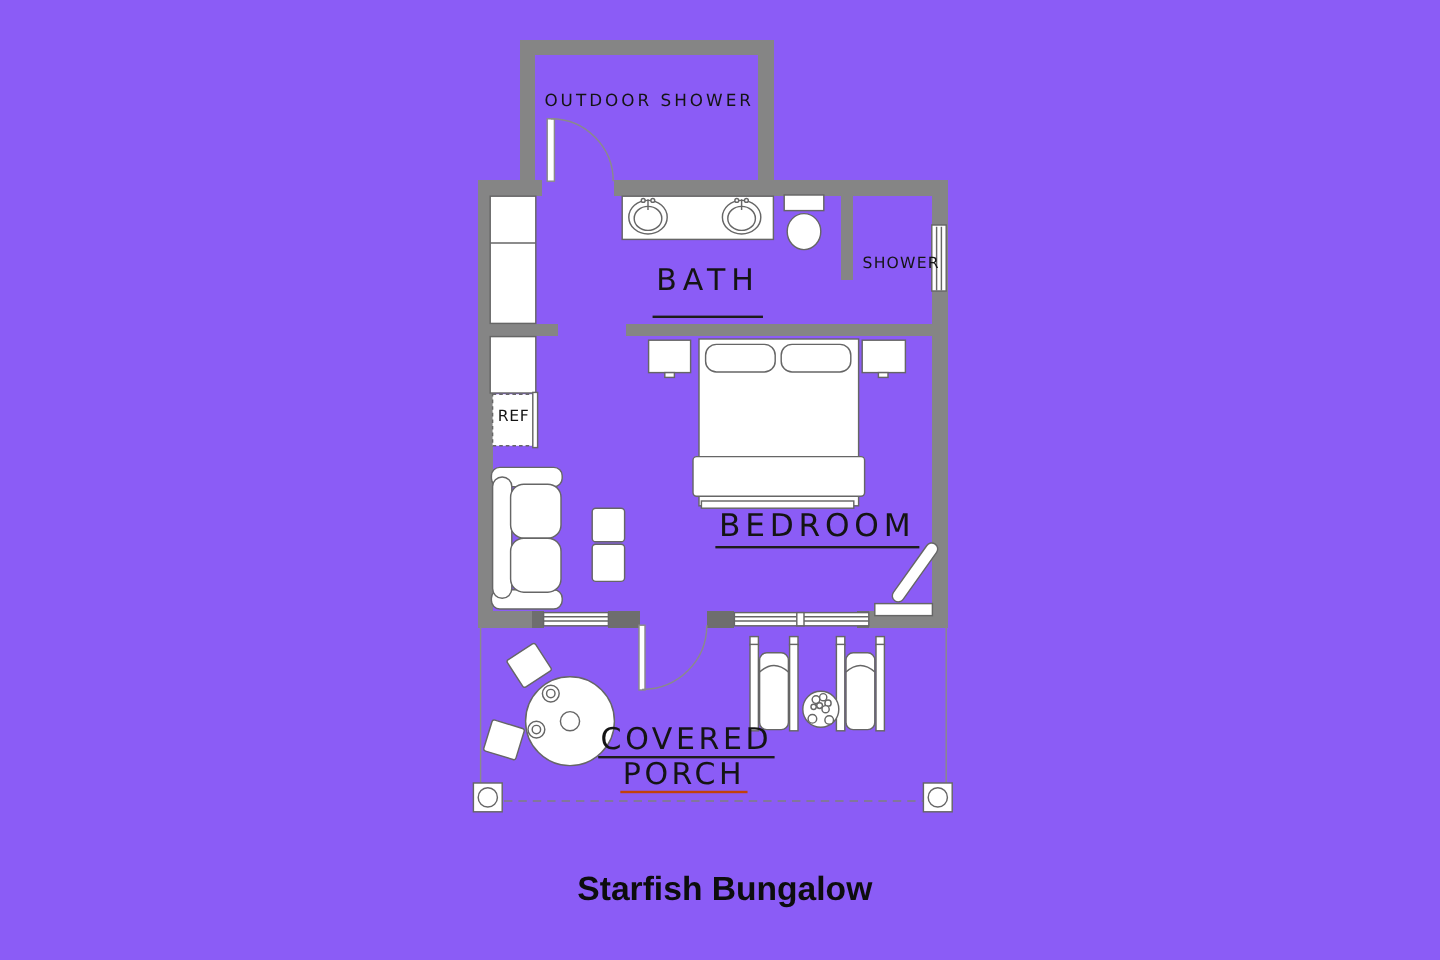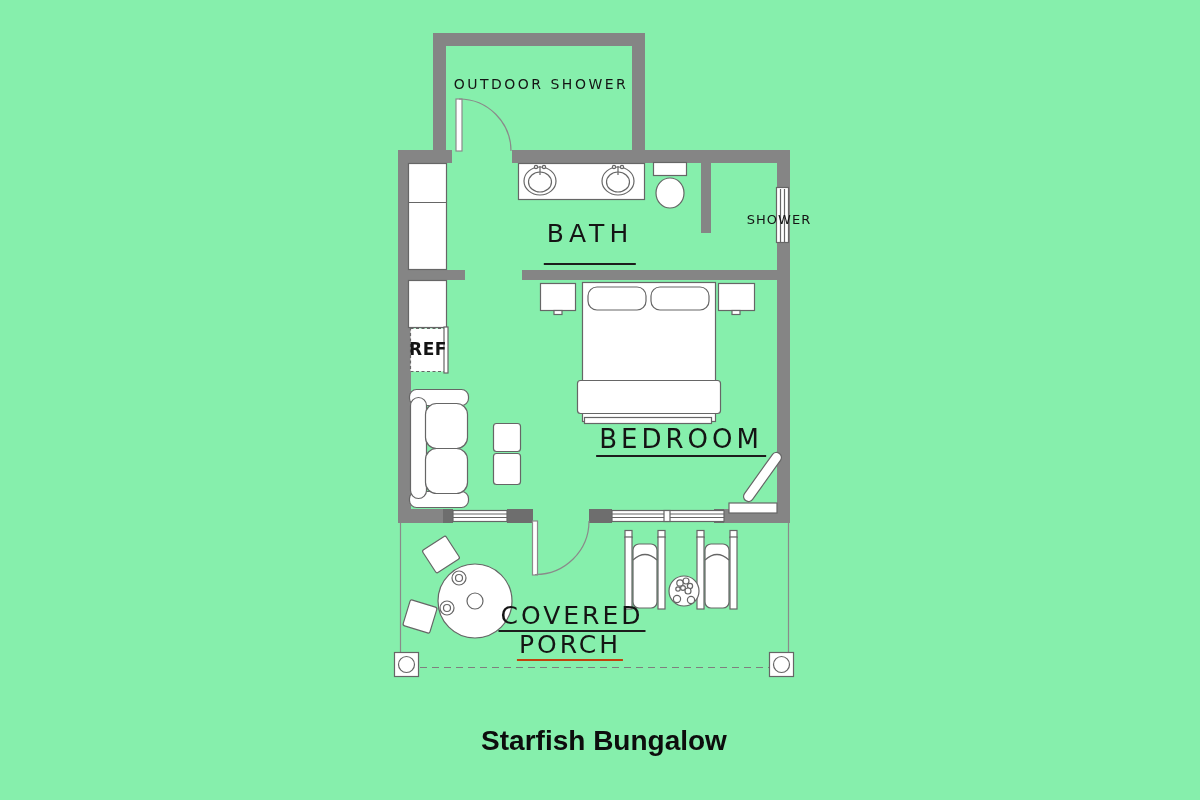--- a/index.html
+++ b/index.html
@@ -1,37 +1,37 @@
 <!DOCTYPE html>
 <html><head>
 <meta charset="utf-8">
 <style>
   html, body { margin: 0; padding: 0; background: #ffffff; }
   .stage {
     position: relative;
     width: 1200px;
     height: 800px;
-    background: #86efac;
+    background: #8b5cf6;
     overflow: hidden;
     font-family: "DejaVu Sans", sans-serif;
   }
   .plan-svg { position: absolute; left: 0; top: 0; }
   .plan-label {
     position: absolute;
     transform: translateX(-50%);
     white-space: nowrap;
     color: #141414;
     font-family: "DejaVu Sans", sans-serif;
     line-height: 1.05;
   }
   .lbl-outdoor-shower { left: 541px; top: 77px;  font-size: 14px; letter-spacing: 2.5px; }
   .lbl-bath           { left: 590px; top: 221px; font-size: 25px; letter-spacing: 5px;
                         border-bottom: 2px solid #1c1c1c; padding: 0 3px 16px 3px; }
-  .lbl-shower         { left: 779px; top: 213px; font-size: 13px; letter-spacing: 1px; }
-  .lbl-ref            { left: 428px; top: 341px; font-size: 17px; letter-spacing: 0.5px; font-weight: bold; }
+  .lbl-shower         { left: 751px; top: 213px; font-size: 13px; letter-spacing: 1px; }
+  .lbl-ref            { left: 428px; top: 341px; font-size: 13px; letter-spacing: 0.5px; font-weight: normal; }
   .lbl-bedroom        { left: 681px; top: 426px; font-size: 26px; letter-spacing: 4px;
                         border-bottom: 2px solid #1c1c1c; padding: 0 3px 2px 3px; }
   .lbl-covered        { left: 572px; top: 603px; font-size: 25px; letter-spacing: 3px;
                         border-bottom: 2px solid #1c1c1c; padding: 0 2px 1px 2px; }
   .lbl-porch          { left: 570px; top: 632px; font-size: 25px; letter-spacing: 3px;
                         border-bottom: 2px solid #c2410c; padding: 0 2px 1px 2px; }
   .plan-title {
     position: absolute;
     left: 604px; top: 725px;
     transform: translateX(-50%);

